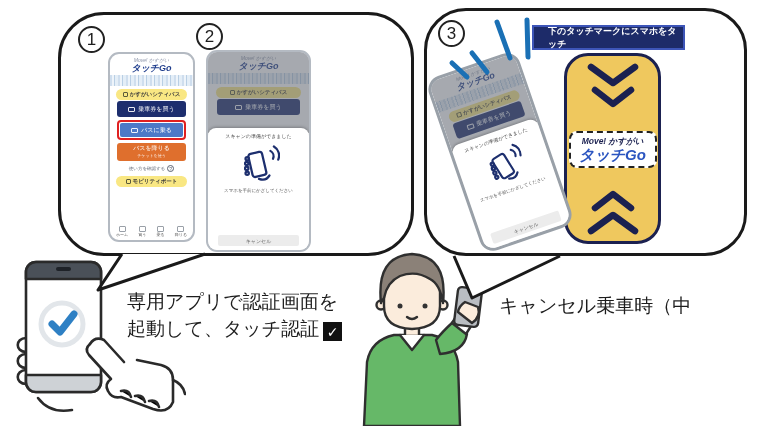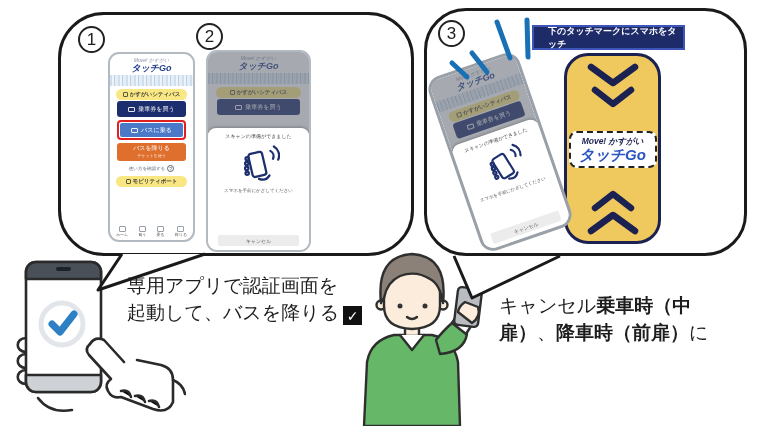--- a/index.html
+++ b/index.html
@@ -74,23 +74,23 @@
                 border:3px solid #1b2150; border-radius:24px; z-index:2;
                 display:flex; flex-direction:column; align-items:center; justify-content:space-between;
                 padding:7px 0 6px; }
   .logo-box { width:88px; background:#fff; border:2.5px dashed #222; border-radius:8px;
               text-align:center; padding:3px 1px; }
   .logo-small { font-size:8.5px; font-weight:bold; font-style:italic; color:#1b2150; line-height:10px; }
   .logo-large { font-size:15px; font-weight:bold; font-style:italic; color:#2b55c0; line-height:17px; }
   #tap-lines { position:absolute; left:440px; top:10px; z-index:6; pointer-events:none; }
   
   .caption { position:absolute; font-size:19px; line-height:26.5px; color:#1d1d1d; z-index:7; }
-  #caption-left  { left:127px; top:273px; width:245px; }
+  #caption-left  { left:127px; top:289px; width:245px; }
   #caption-right { left:499px; top:293px; width:256px; }
-  .caption b { font-weight:bold; }
+  .caption b { font-weight:normal; }
   .checkbox { display:inline-flex; width:19px; height:19px; background:#111; color:#fff;
               align-items:center; justify-content:center; font-size:14px; font-weight:bold;
               vertical-align:-2px; margin-left:4px; }
   
   .illus { position:absolute; pointer-events:none; }
   #hand-phone { left:6px; top:248px; z-index:2; }
   #person { left:348px; top:246px; z-index:2; }
 </style>
 </head>
 <body>
@@ -271,26 +271,25 @@
     <g stroke="#1a70b5" stroke-width="5" stroke-linecap="round">
       <line x1="12" y1="53" x2="27" y2="67"></line>
       <line x1="32" y1="43" x2="47" y2="62"></line>
       <line x1="57" y1="12" x2="70" y2="48"></line>
       <line x1="87" y1="10" x2="88" y2="47"></line>
     </g>
   </svg>
 
   <div class="caption" id="caption-left">
     <div><span>専用アプリで認証画面を</span></div>
-    <div><span>起動して、バスを降りる</span><span class="checkbox">✓</span></div>
+    <div><span>起動して、タッチ認証</span><span class="checkbox">✓</span></div>
   </div>
 
   <div class="caption" id="caption-right">
     <div><span>キャンセル</span><b>乗車時（中</b></div>
-    <div><b>扉）</b><span>、</span><b>降車時（前扉）</b><span>に</span></div>
   </div>
 
   <svg class="illus" id="hand-phone" width="180" height="178" viewBox="0 0 180 178">
     <g stroke="#2a2a2a" stroke-width="2.6" stroke-linecap="round" stroke-linejoin="round">
 
       <path d="M20,90 c-11,0 -11,14 0,14" fill="#fff"></path>
       <path d="M20,106 c-11,0 -11,14 0,14" fill="#fff"></path>
       <path d="M20,122 c-11,0 -11,14 0,14" fill="#fff"></path>
 
       <rect x="20" y="14" width="75" height="130" rx="10" fill="#fff"></rect>

